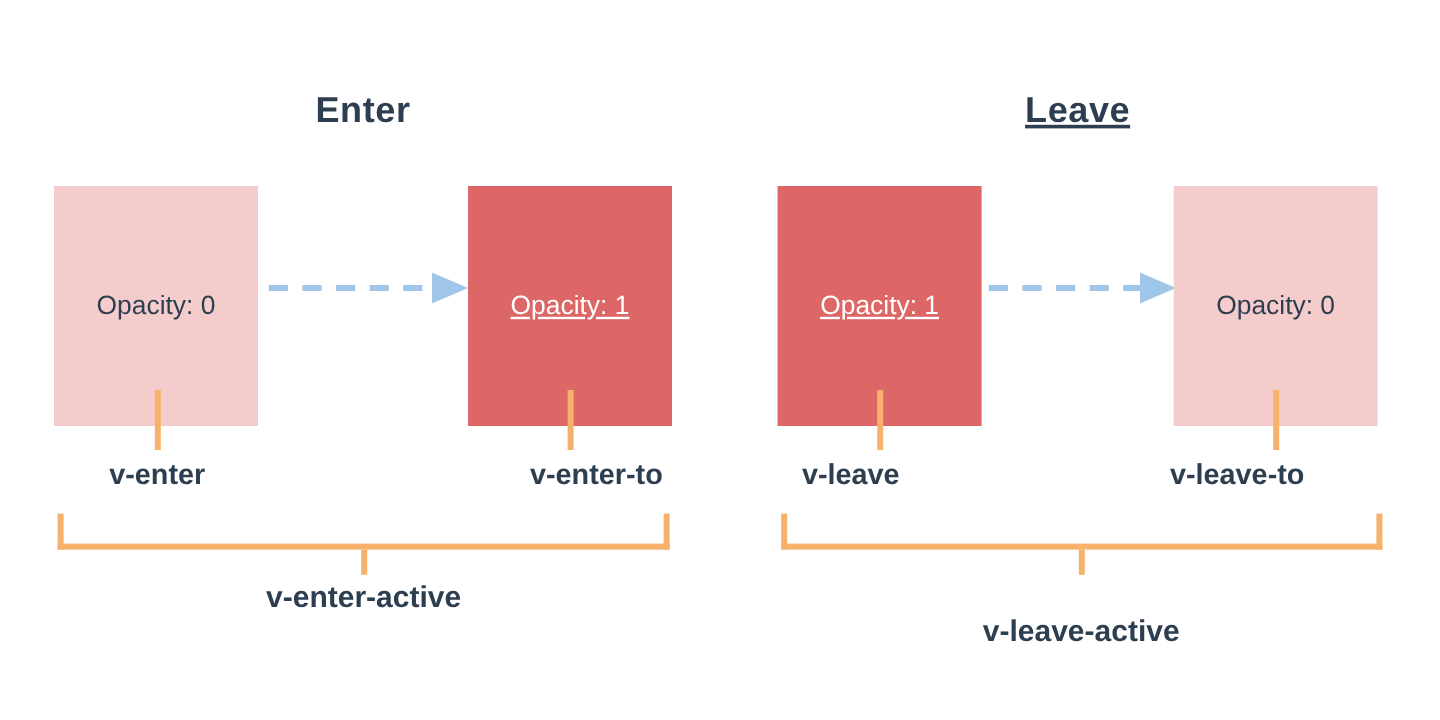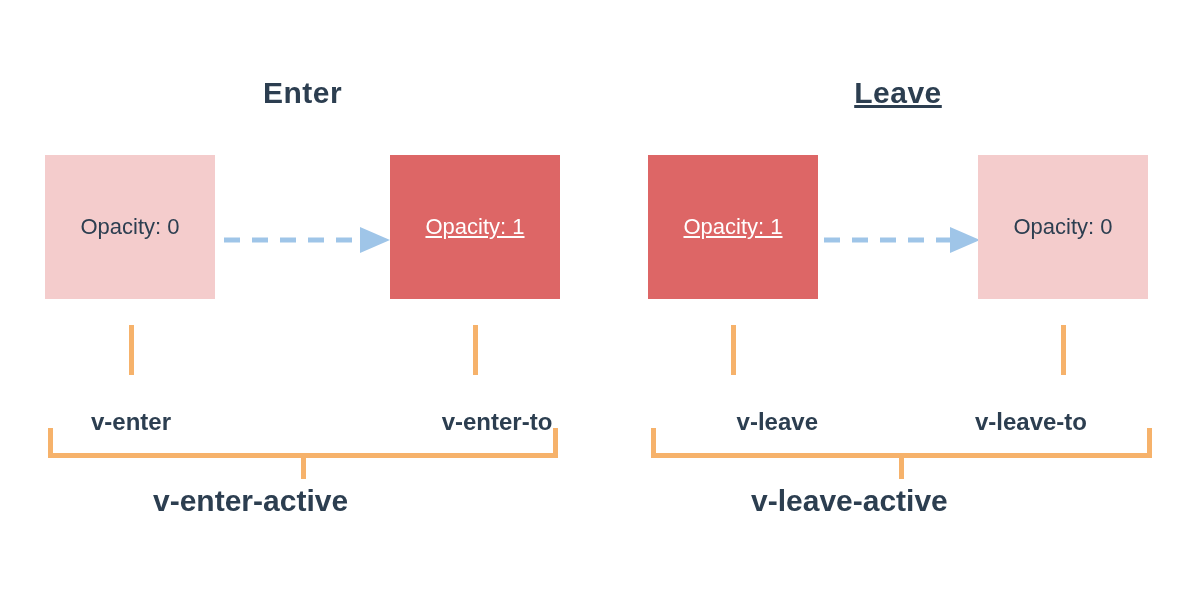--- a/index.html
+++ b/index.html
@@ -26,21 +26,21 @@
     font-size: 30px;
     font-weight: bold;
     color: var(--color-navy, #2c3e50);
     letter-spacing: 0.5px;
   }
 
   .state-box {
     position: absolute;
     top: 155px;
     width: 170px;
-    height: 144px;
+    height: 200px;
     display: flex;
     align-items: center;
     justify-content: center;
     font-size: 22px;
   }
   .box-light {
     background: var(--color-pink, #f4cccc);
     color: var(--color-navy, #2c3e50);
   }
   .box-dark {
@@ -67,21 +67,20 @@
   }
 
   .class-label {
     position: absolute;
     top: 382px;
     width: 170px;
     text-align: center;
     font-size: 24px;
     font-weight: bold;
     color: var(--color-navy, #2c3e50);
-    margin-top: 26px;
   }
 
   .bracket-tick {
     position: absolute;
     top: 428px;
     width: 5px;
     height: 30px;
     background: var(--color-orange, #f6b26b);
   }
   .bracket-h {
@@ -95,22 +94,22 @@
     top: 458px;
     width: 5px;
     height: 21px;
     background: var(--color-orange, #f6b26b);
   }
 
   .active-label {
     position: absolute;
     top: 484px;
     width: 300px;
-    text-align: left;
-    font-size: 30px;
+    text-align: center;
+    font-size: 25px;
     font-weight: bold;
     color: var(--color-navy, #2c3e50);
   }
 </style>
 </head>
 <body>
 
 <div class="stage">
 
   <div>
@@ -157,26 +156,26 @@
       <polygon class="arrow-head" points="128,0 158,13 128,26"></polygon>
     </svg>
 
     <div class="state-box box-light" style="left:978px;">
       <span>Opacity: 0</span>
     </div>
 
     <div class="connector" style="left:731px;"></div>
     <div class="connector" style="left:1061px;"></div>
 
-    <div class="class-label" style="left:648px;text-align:right;">v-leave</div>
+    <div class="class-label" style="left:624px;">v-leave</div>
     <div class="class-label" style="left:946px;">v-leave-to</div>
 
     <div>
       <div class="bracket-tick" style="left:651px;"></div>
       <div class="bracket-h" style="left:651px; width:501px;"></div>
       <div class="bracket-tick" style="left:1147px;"></div>
       <div class="bracket-stem" style="left:899px;"></div>
     </div>
 
-    <div class="active-label" style="left:751px;">v-leave-active</div>
+    <div class="active-label" style="left:751px;margin-top:28px;">v-leave-active</div>
   </div>
 
 </div>
 
 </body></html>

